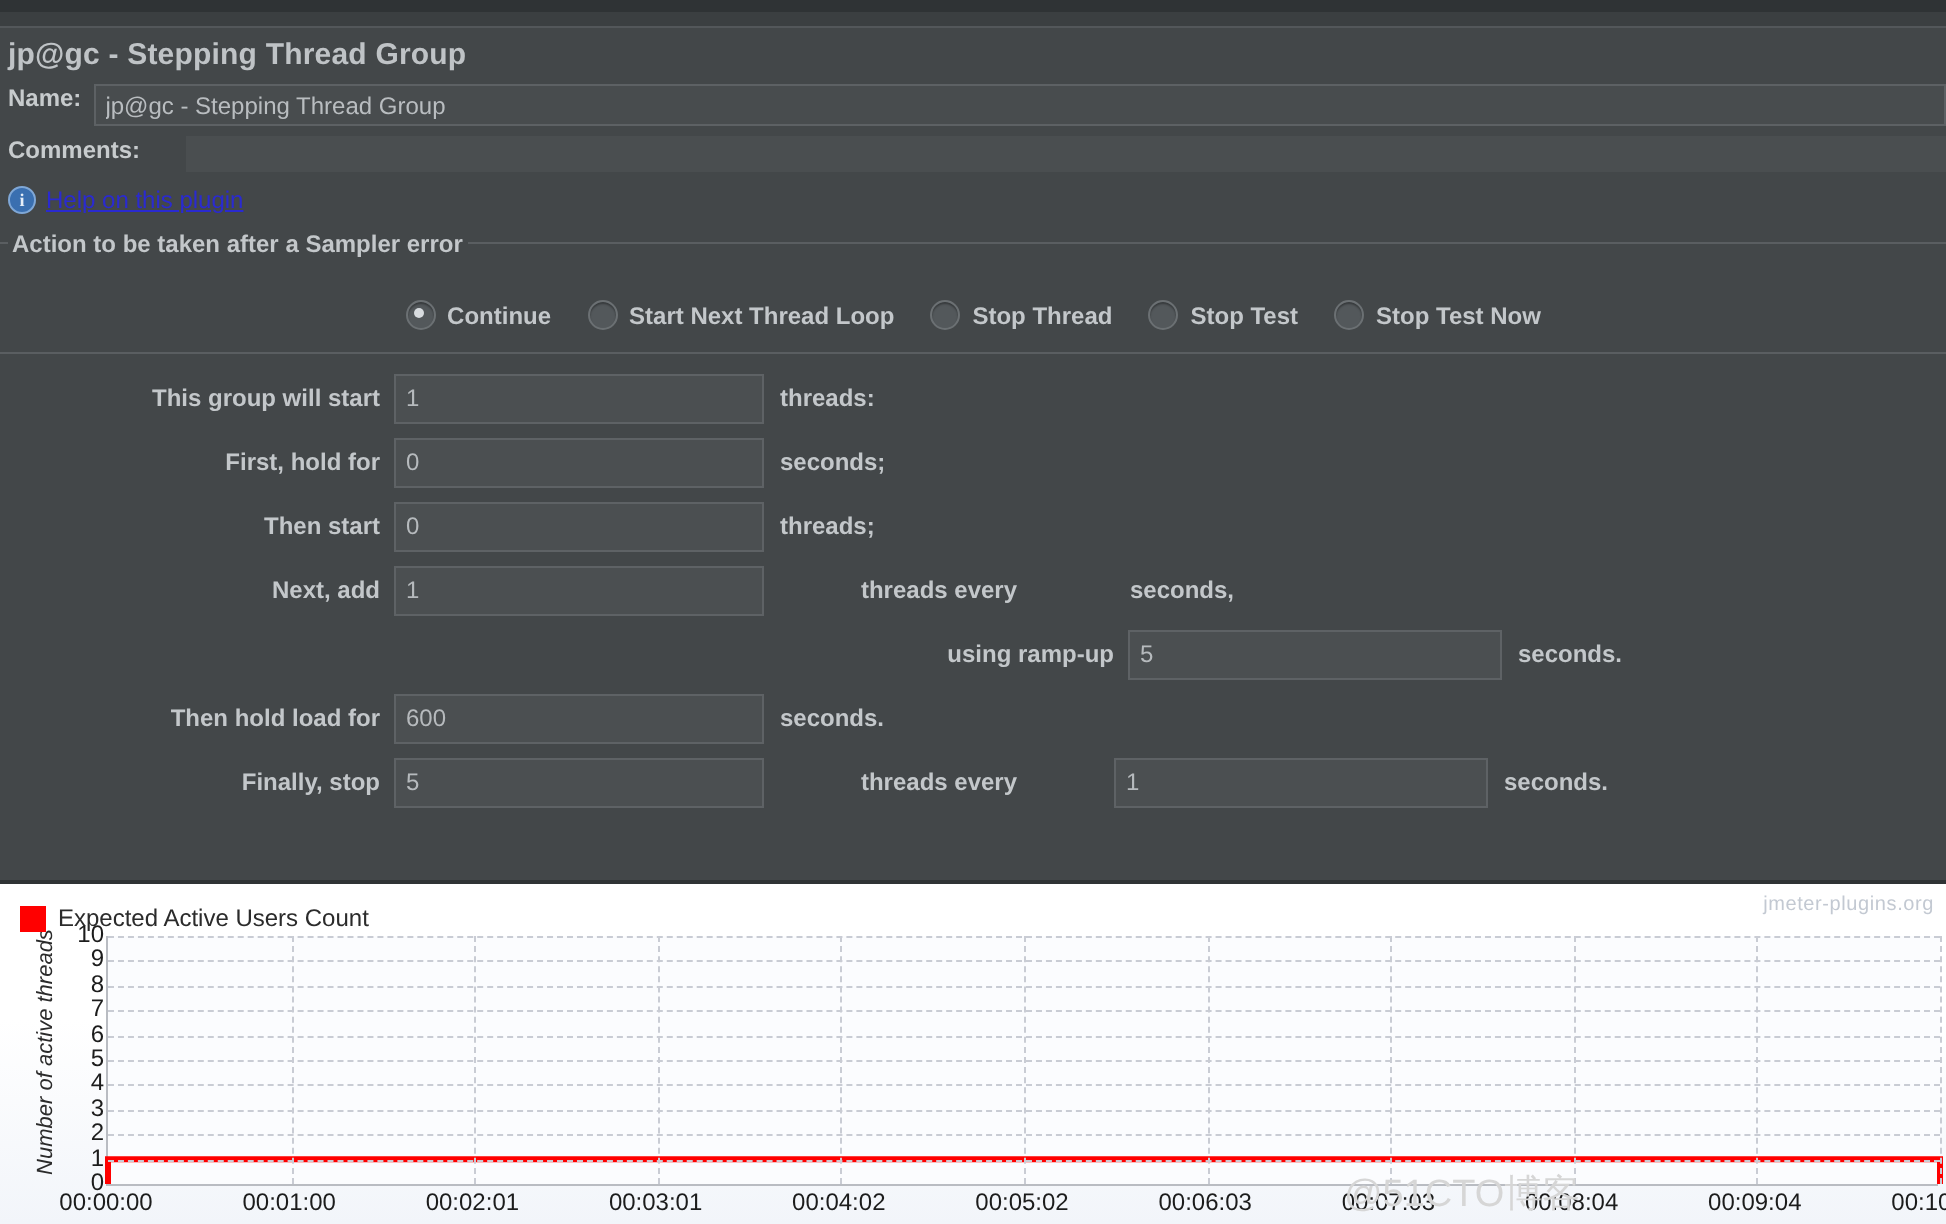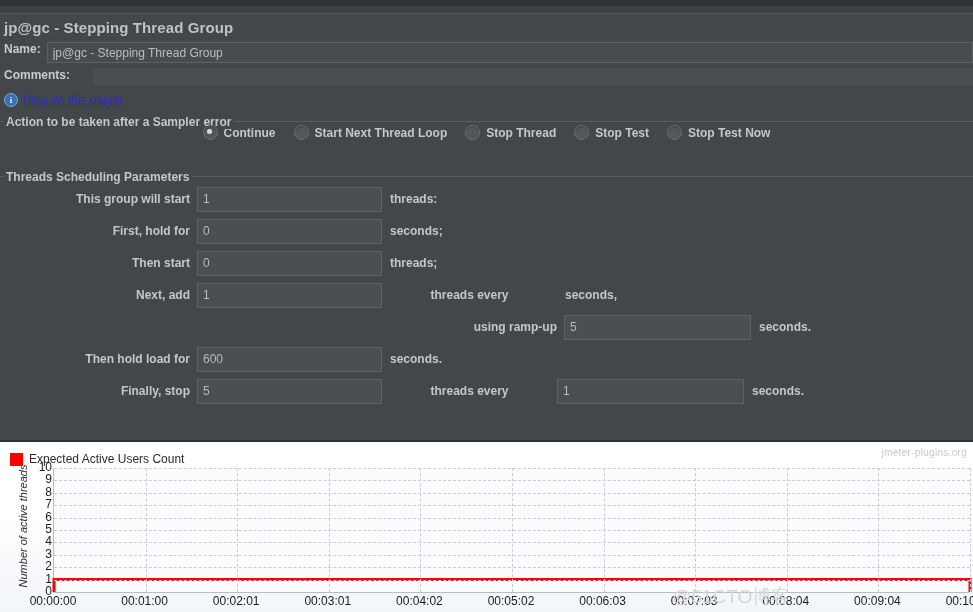--- a/index.html
+++ b/index.html
@@ -60,21 +60,21 @@
     position:absolute;top:-1px;left:4px;
     font-size:12px;font-weight:bold;color:#c3c7ca;
     background:#434749;padding:0 3px 0 2px;white-space:nowrap;
   }
   .group > .gline{
     position:absolute;top:5px;left:0;right:0;height:1px;background:#5a5e61;
   }
 
   
   .radiorow{
-    display:flex;align-items:flex-start;justify-content:center;
+    display:flex;align-items:flex-end;justify-content:center;
     height:40px;gap:0px;
   }
   .radio{display:flex;align-items:center;margin:0 9px;cursor:pointer;}
   .radio .dot{
     width:13px;height:13px;border-radius:50%;
     background:#53585b;border:1px solid #6b7073;
     box-shadow:inset 0 1px 1px rgba(0,0,0,.35);
     margin-right:6px;position:relative;flex:none;
   }
   .radio.sel .dot::after{
@@ -215,21 +215,20 @@
       <div class="radio">
         <span class="dot"></span>
         <span class="rlab">Stop Test Now</span>
       </div>
 
     </div>
   </div>
 
   <div class="group">
     <div class="gline"></div>
-    <div class="gtitle">Threads Scheduling Parameters</div>
 
     <div class="sched">
 
       <div class="srow">
         <span class="slab">This group will start</span>
         <input class="sinput" type="text" value="1" style="">
         <span class="sunit">threads:</span>
       </div>
 
       <div class="srow">

